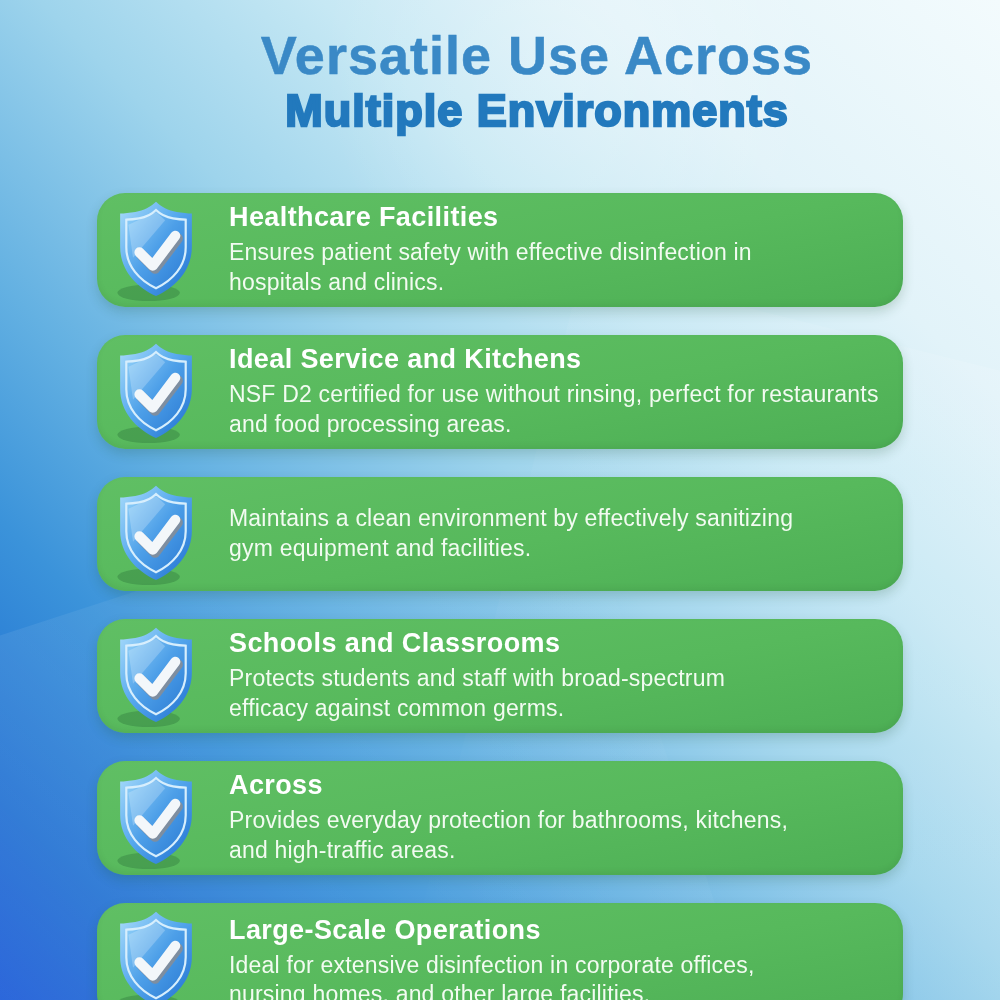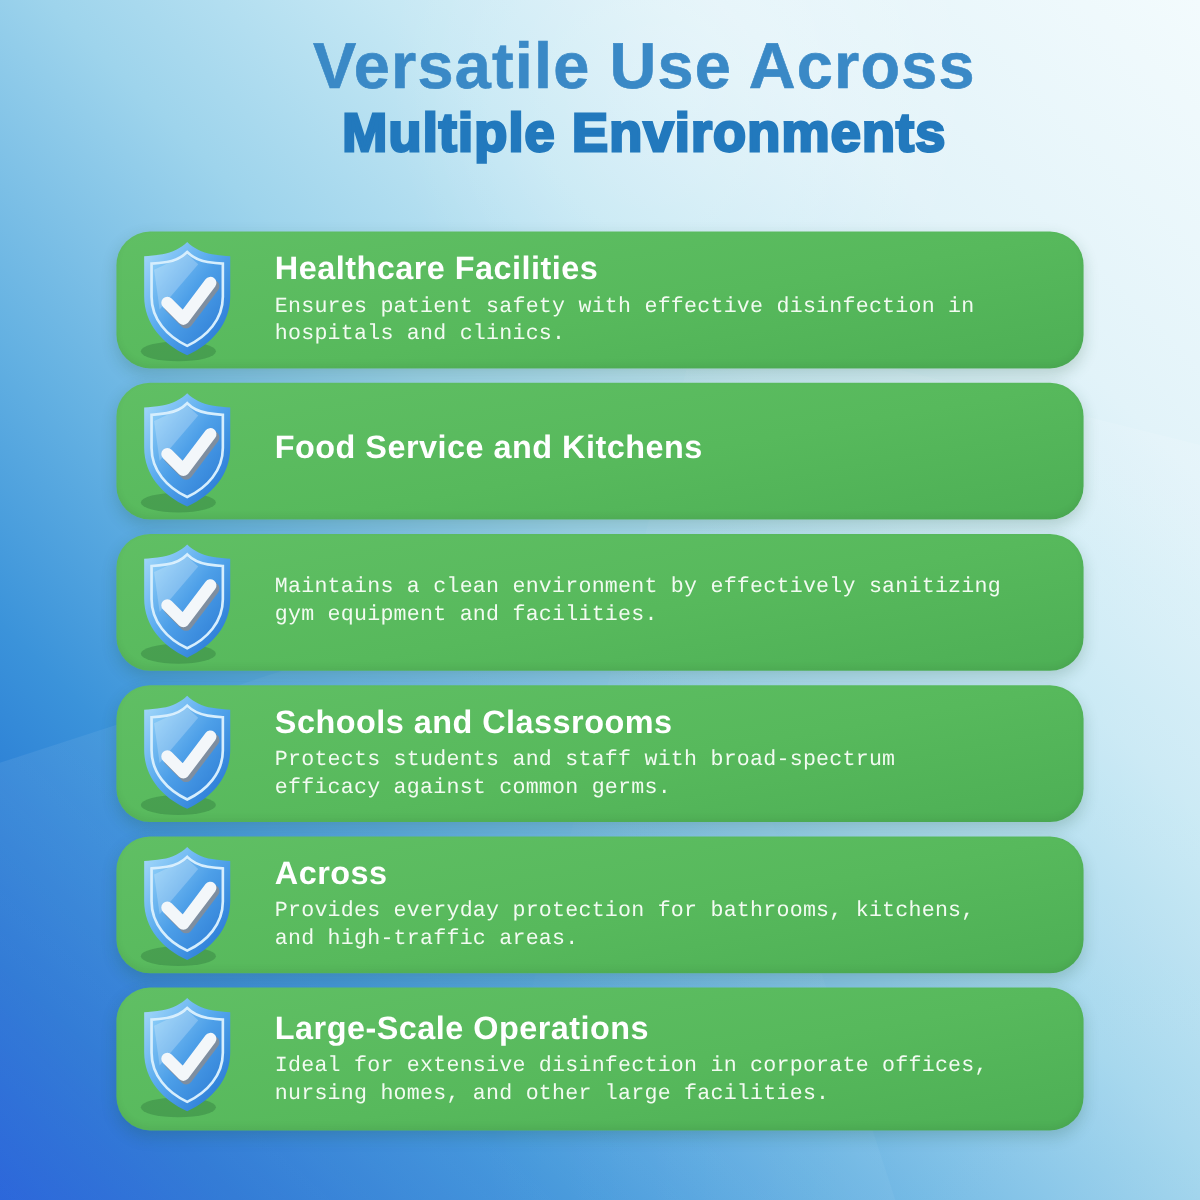--- a/index.html
+++ b/index.html
@@ -33,36 +33,36 @@
     -webkit-text-stroke: 0.5px #3a89c6; letter-spacing: 1px; line-height: 1.1;
   }
   .title-line2 {
     font-size: 45px; font-weight: bold; color: #2279bd;
     -webkit-text-stroke: 2.4px #2279bd; letter-spacing: 1px; line-height: 1.05;
     margin-top: 2px;
   }
 
   .cards { position: absolute; top: 193px; left: 97px; width: 806px; }
   .card {
-    position: relative; width: 806px; height: 114px; margin-bottom: 12px;
+    position: relative; width: 806px; height: 114px; margin-bottom: 28px;
     border-radius: 28px;
     background: linear-gradient(170deg, #60bf64 0%, #57b95c 55%, #4daf55 100%);
     box-shadow: 0 5px 12px rgba(25, 80, 45, 0.20), inset 0 -3px 6px rgba(0,0,0,0.06);
   }
   .card:last-child { height: 119px; margin-bottom: 2px; }
   .shield-wrap { position: absolute; left: 13px; top: 6px; width: 92px; height: 103px; }
   .shield-wrap svg { width: 92px; height: 103px; display: block; }
   .card-text { position: absolute; left: 132px; top: 50%; transform: translateY(-50%); width: 660px; }
   .card-title {
     font-size: 27px; font-weight: bold; color: #ffffff;
     letter-spacing: 0.4px; margin-bottom: 5px;
   }
   .card-desc {
-    font-size: 18px; color: #f2fbf1; line-height: 1.3;
-    white-space: pre-line; letter-spacing: 0.2px; font-family: Liberation Mono, monospace;
+    font-size: 23px; color: #f2fbf1; line-height: 1.3;
+    white-space: pre-line; letter-spacing: 0.2px;
   }
 </style>
 </head>
 <body>
 
 <svg width="0" height="0" style="position:absolute" aria-hidden="true">
   <defs>
     <linearGradient id="gradOuter" x1="0" y1="0" x2="1" y2="1">
       <stop offset="0" stop-color="#aadcfb"></stop>
       <stop offset="0.45" stop-color="#58aaee"></stop>
@@ -110,21 +110,23 @@
     </div>
   </div>
 
   <div class="card">
     <div class="shield-wrap">
       <svg viewBox="0 0 100 112">
           <use href="#shield-sym"></use>
         </svg>
     </div>
     <div class="card-text">
-      <div class="card-title">Food Service and Kitchens</div>
+      <div class="card-title">Ideal Service and Kitchens</div>
+      <div class="card-desc">NSF D2 certified for use without rinsing, perfect for restaurants
+and food processing areas.</div>
     </div>
   </div>
 
   <div class="card">
     <div class="shield-wrap">
       <svg viewBox="0 0 100 112">
           <use href="#shield-sym"></use>
         </svg>
     </div>
     <div class="card-text">

